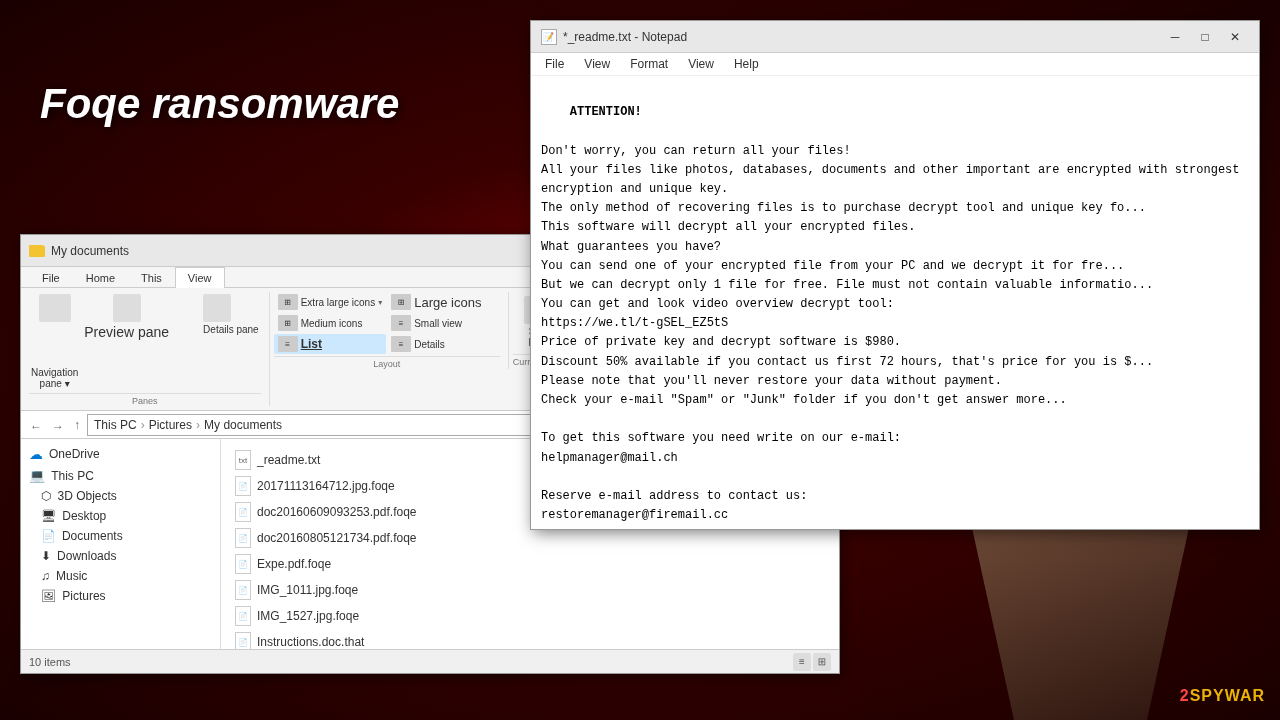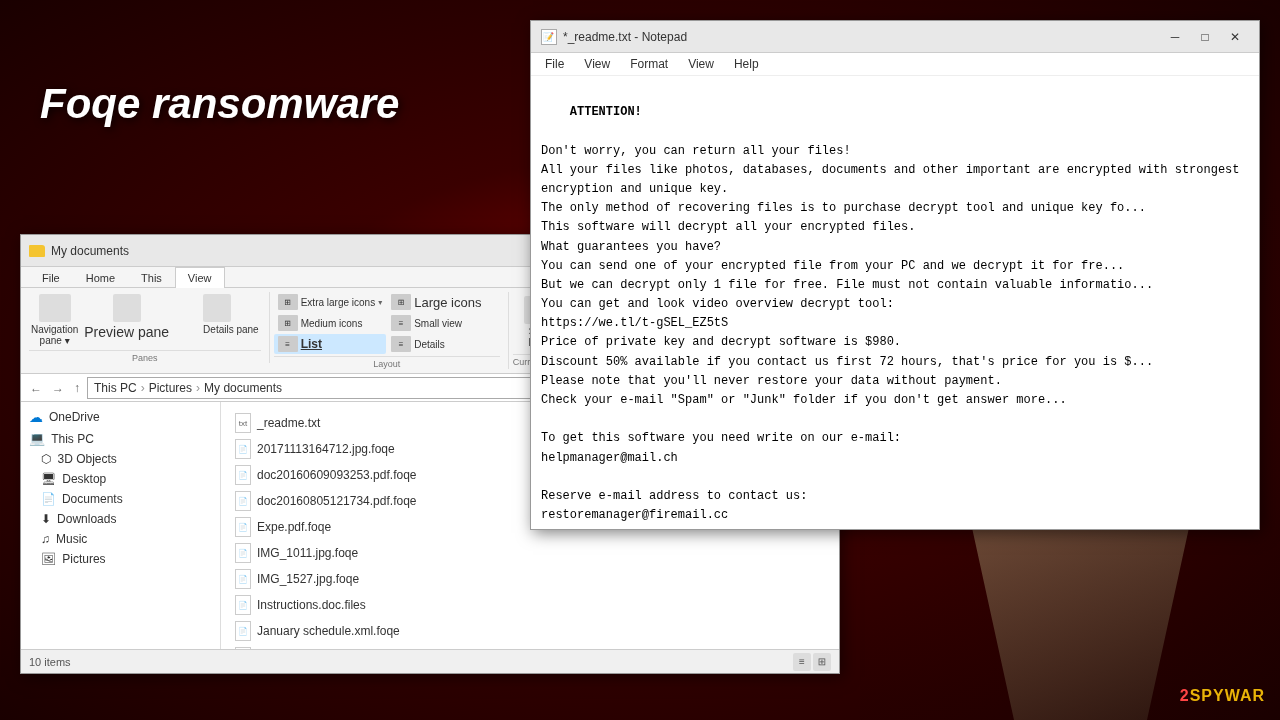--- a/index.html
+++ b/index.html
@@ -467,21 +467,21 @@
       <div class="ribbon-tab">Home</div>
       <div class="ribbon-tab">This</div>
       <div class="ribbon-tab active">View</div>
     </div>
 
     <div class="view-ribbon">
 
       <div class="view-group">
         <div class="view-group-items">
 
-          <div style="display:flex;flex-direction:column;align-items:center;cursor:pointer;padding:2px;">
+          <div style="display:flex;flex-direction:column;align-items:center;cursor:pointer;padding:2px;gap:43px;">
             <div style="width:32px;height:28px;background:#ddd;border-radius:2px;margin-bottom:2px;"></div>
             <span style="font-size:10px;color:#333;text-align:center;">Navigation<br>pane ▾</span>
           </div>
 
           <div style="display:flex;flex-direction:column;align-items:center;cursor:pointer;padding:2px;">
             <div style="width:28px;height:28px;background:#ddd;border-radius:2px;margin-bottom:2px;"></div>
             <span style="font-size:14px;color:#333;">Preview pane</span>
           </div>
 
           <div style="display:flex;flex-direction:column;align-items:center;cursor:pointer;padding:2px;">
@@ -626,21 +626,21 @@
       <div class="file-item">
         <div class="file-item-icon">📄</div>
         <span>IMG_1011.jpg.foqe</span>
       </div>
       <div class="file-item">
         <div class="file-item-icon">📄</div>
         <span>IMG_1527.jpg.foqe</span>
       </div>
       <div class="file-item">
         <div class="file-item-icon">📄</div>
-        <span>Instructions.doc.files</span>
+        <span>Instructions.doc.that</span>
       </div>
       <div class="file-item">
         <div class="file-item-icon">📄</div>
         <span>January schedule.xml.foqe</span>
       </div>
       <div class="file-item">
         <div class="file-item-icon">📄</div>
 
       </div>
     </div>

